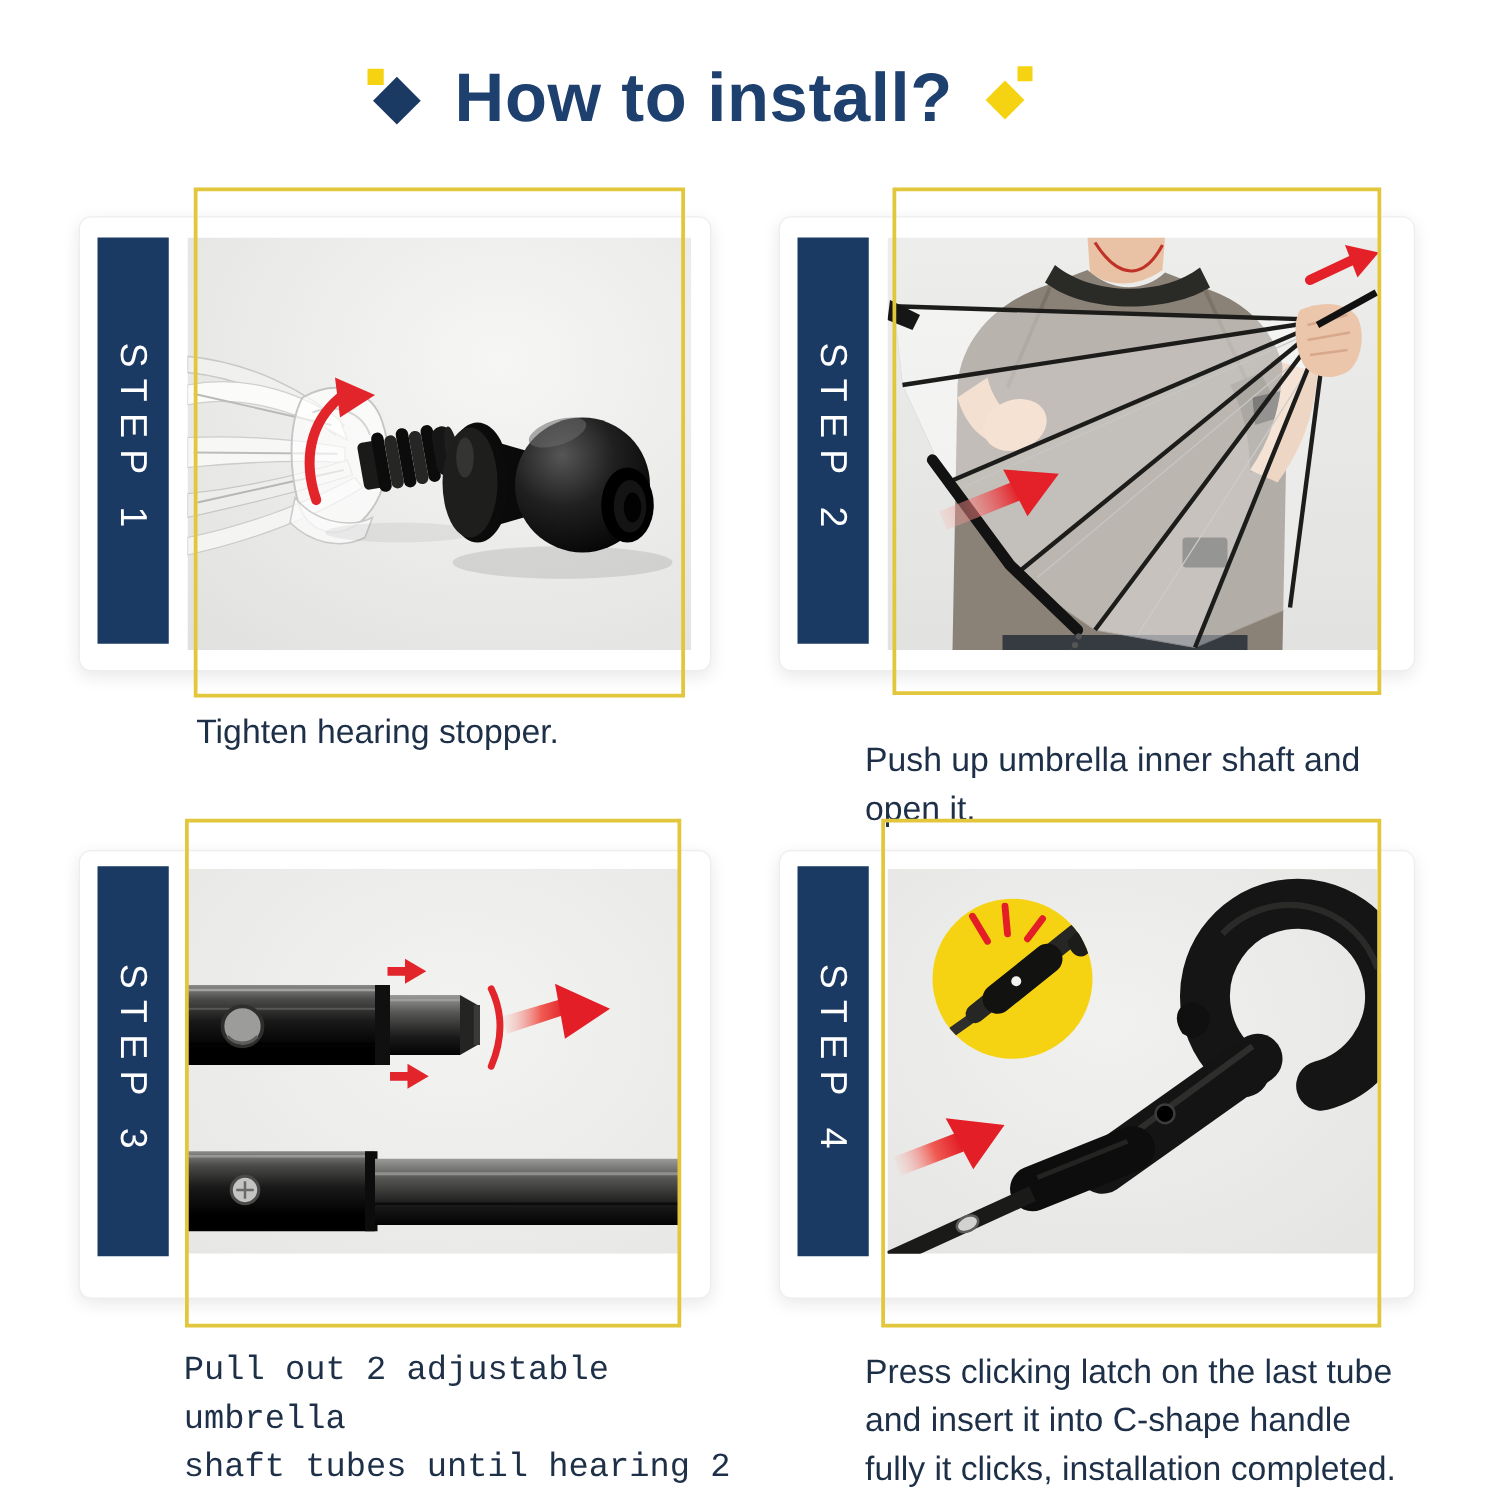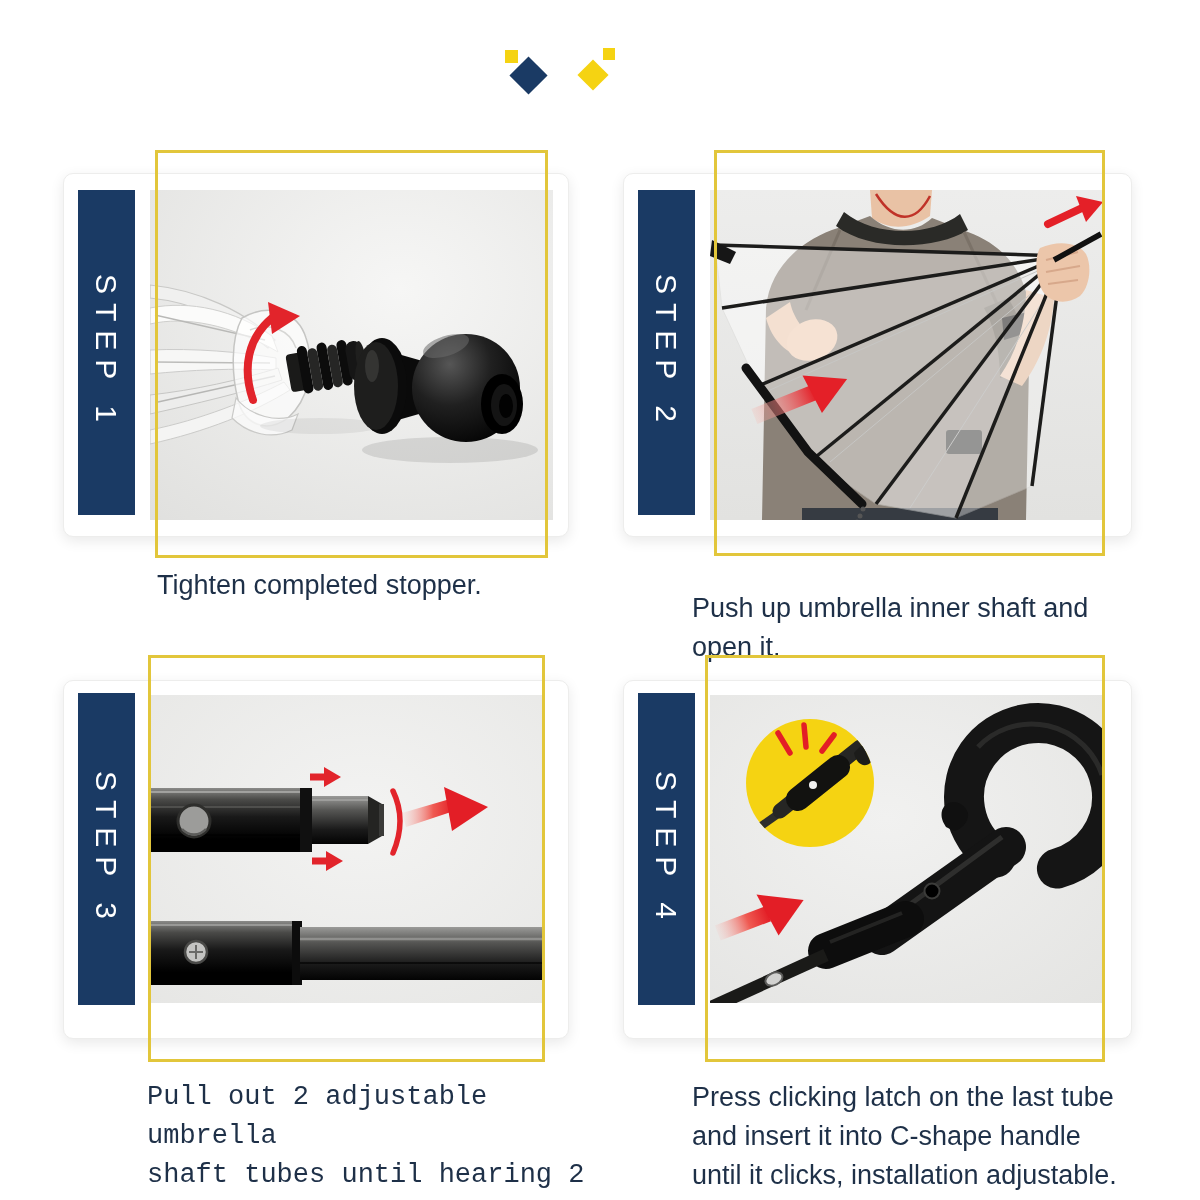--- a/index.html
+++ b/index.html
@@ -49,20 +49,21 @@
   }
 </style>
 </head>
 <body style="--navy: #1A3A64; --title-navy: #1E406F; --caption: #1E3048; --gold: #E2C63B; --accent-yellow: #F5D312; --red: #E3242B;">
 
 <div class="header">
   <div class="dia-group left">
     <span class="sq-yellow"></span>
     <span class="dia-navy"></span>
   </div>
+  <h1 class="page-title">How to install?</h1>
   <div class="dia-group right">
     <span class="dia-yellow"></span>
     <span class="sq-yellow"></span>
   </div>
 </div>
 
 <div class="card" style="left:63px;top:173px;width:504px;height:362px;"></div>
 <div class="stepbar" style="left:78px;top:190px;height:325px;">STEP 1</div>
 <div class="photo" style="left:150px;top:190px;">
   <svg width="403" height="330" viewBox="0 0 403 330">
@@ -114,21 +115,21 @@
       <path d="M248,164 C260,176 260,216 248,230 L276,222 C268,206 268,188 276,172 Z" fill="#0a0a0a"></path>
       <circle cx="316" cy="198" r="54" fill="url(#p1ball)"></circle>
       <ellipse cx="296" cy="156" rx="24" ry="10" fill="#6b6b6b" opacity="0.55" transform="rotate(-18 296 156)"></ellipse>
       <ellipse cx="352" cy="214" rx="21" ry="30" fill="#000000"></ellipse>
       <ellipse cx="354" cy="215" rx="13" ry="21" fill="#141414"></ellipse>
       <ellipse cx="356" cy="216" rx="7" ry="12" fill="#020202"></ellipse>
     </g>
   </svg>
 </div>
 <div class="frame" style="left:155px;top:150px;width:393px;height:408px;"></div>
-<div class="caption" style="left:157px;top:566px;width:420px;">Tighten completed stopper.</div>
+<div class="caption" style="left:157px;top:566px;width:420px;">Tighten hearing stopper.</div>
 
 <div class="card" style="left:623px;top:173px;width:507px;height:362px;"></div>
 <div class="stepbar" style="left:638px;top:190px;height:325px;">STEP 2</div>
 <div class="photo" style="left:710px;top:190px;">
   <svg width="393" height="330" viewBox="0 0 393 330">
     <defs>
       <linearGradient id="p2wall" x1="0" y1="0" x2="0" y2="1">
         <stop offset="0" stop-color="#ededec"></stop>
           <stop offset="1" stop-color="#e2e2e0"></stop>
       </linearGradient>
@@ -316,13 +317,13 @@
         <path d="M80,58 L68,38"></path>
           <path d="M96,52 L94,30"></path>
           <path d="M112,56 L124,40"></path>
       </g>
     </g>
   </svg>
 </div>
 <div class="frame" style="left:705px;top:655px;width:400px;height:407px;"></div>
 <div class="caption" style="left:692px;top:1078px;width:460px;">Press clicking latch on the last tube
 and insert it into C-shape handle
-until it clicks, installation adjustable.</div>
+fully it clicks, installation completed.</div>
 
 </body></html>

